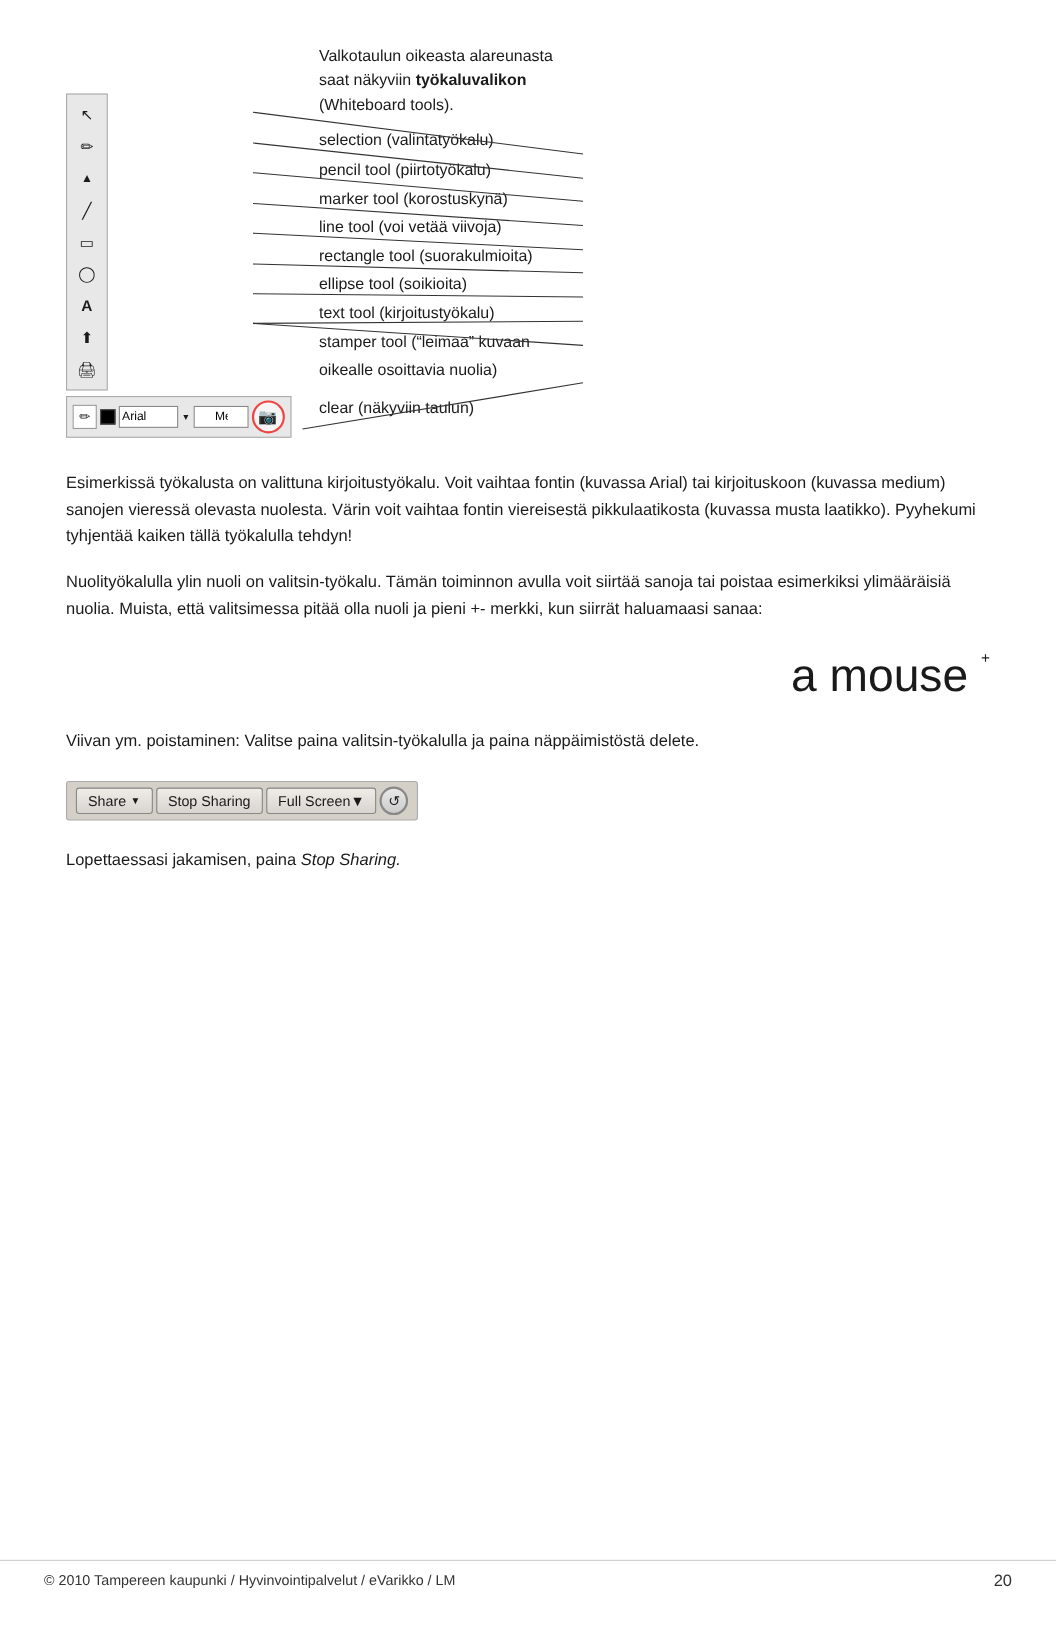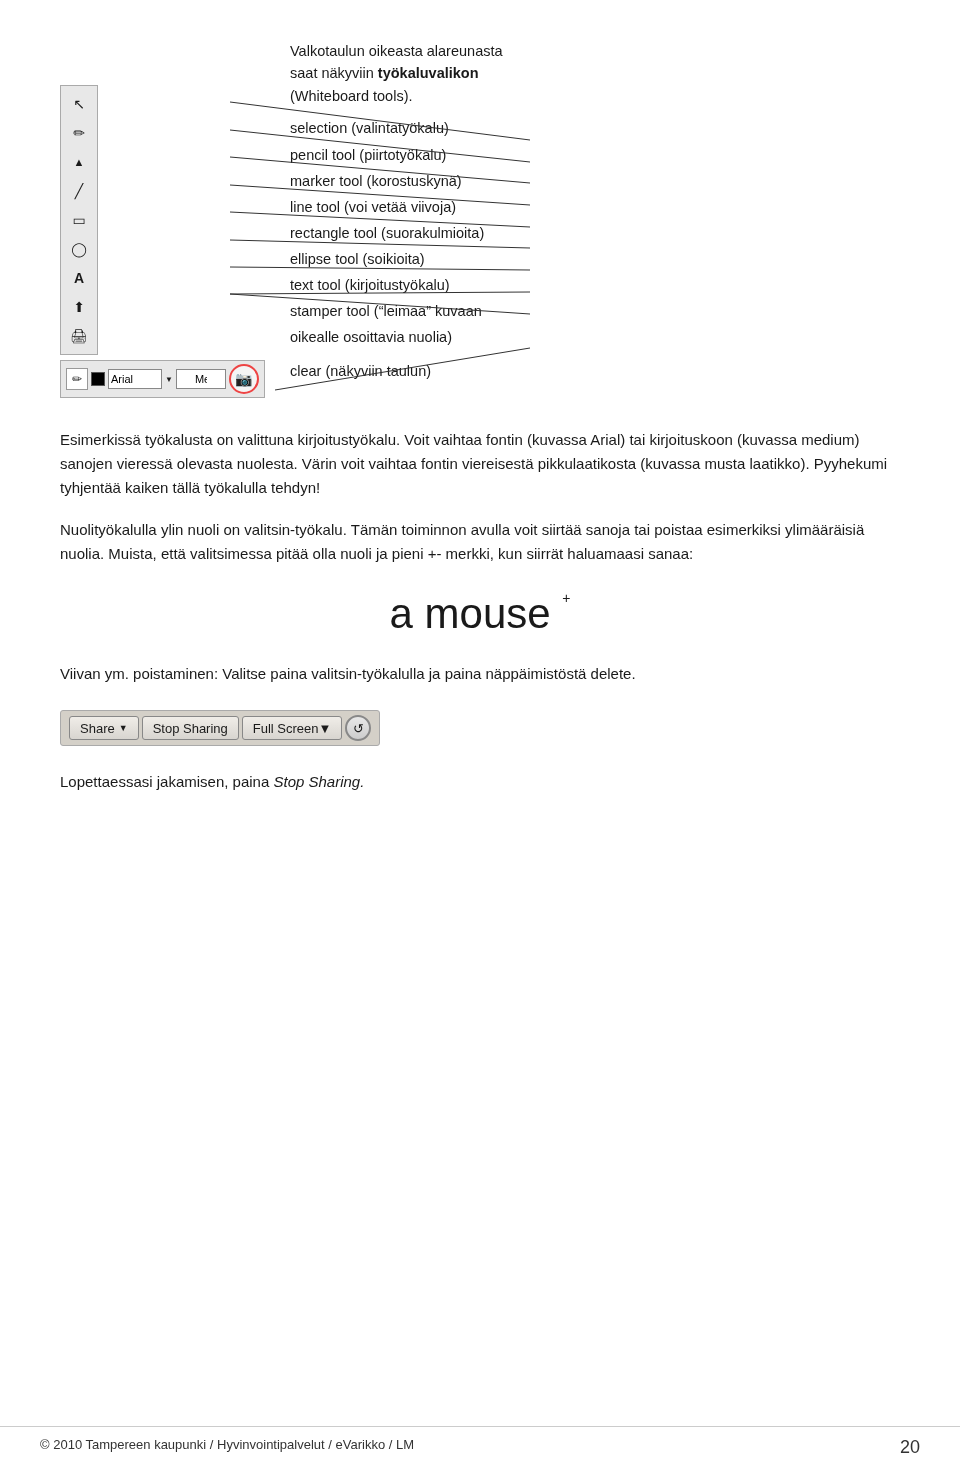--- a/index.html
+++ b/index.html
@@ -47,21 +47,21 @@
       line-height: 1.6;
       margin-bottom: 16px;
     }
 
     .body-text-block {
       margin-bottom: 18px;
     }
 
     
     .demo-word {
-      text-align: center;
+      text-align: right;
       font-size: 42px;
       font-family: Arial, sans-serif;
       margin: 24px 0 24px 0;
       color: #1a1a1a;
     }
 
     
     .share-toolbar {
       display: flex;
       flex-direction: row;
@@ -128,39 +128,39 @@
       display: flex;
       align-items: center;
       justify-content: center;
       font-size: 13px;
       cursor: pointer;
     }
 
     
     .footer {
       position: absolute;
-      bottom: 20px;
+      bottom: 32px;
       left: 0;
       right: 0;
       display: flex;
       flex-direction: row;
       justify-content: space-between;
       padding: 0 40px;
       font-size: 13px;
       color: #333;
       border-top: 1px solid #ccc;
       padding-top: 10px;
     }
 
     .footer-copyright {
       font-size: 13px;
     }
 
     .footer-page {
-      font-size: 18px;
+      font-size: 15px;
     }
 
     .toolbar-wrapper {
       position: relative;
       display: flex;
       flex-direction: column;
       align-items: flex-start;
     }
 
     .annotation-block {

